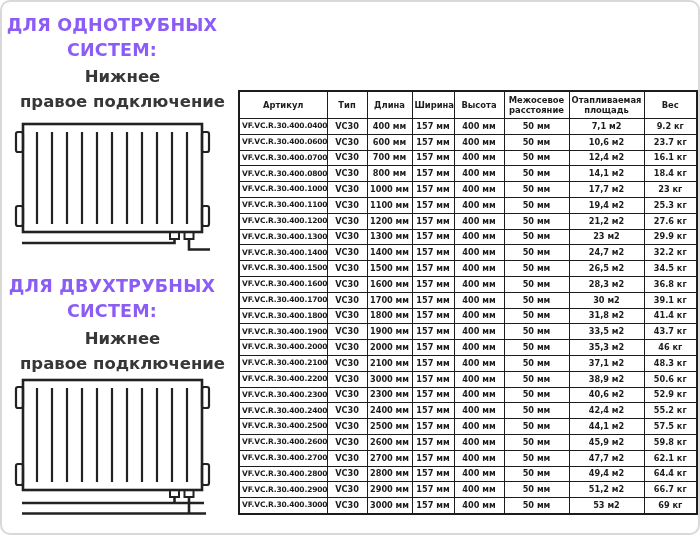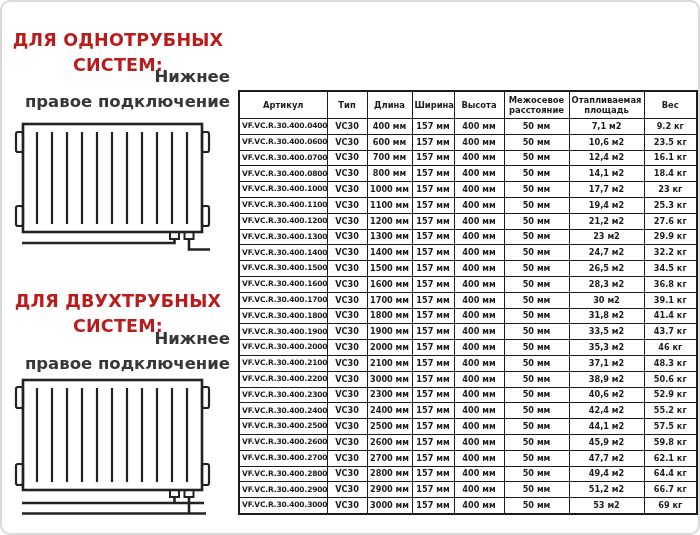--- a/index.html
+++ b/index.html
@@ -11,38 +11,37 @@
     background: #ffffff;
     border: 2px solid #d9d9d9;
     border-radius: 10px;
     overflow: hidden;
     font-family: "DejaVu Sans", "Liberation Sans", sans-serif;
     color: #1c1c1c;
   }
   .left-panel { position: absolute; left: 0; top: 0; width: 234px; height: 535px; }
   .heading {
     position: absolute;
-    left: 6px;
+    left: 0;
     width: 220px;
     text-align: center;
     font-size: 17.5px;
     font-weight: bold;
     line-height: 25px;
     letter-spacing: 0.2px;
-    color: #b91c1c;
-    margin-top: 15px;
+    color: #8b5cf6;
   }
   .heading span { display: block; }
   .h-single { top: 11px; }
   .h-two { top: 272px; text-align: center; }
   .subheading {
     position: absolute;
     left: 13px;
     width: 215px;
-    text-align: right;
+    text-align: center;
     font-size: 16.5px;
     font-weight: bold;
     line-height: 25px;
     color: #373737;
   }
   .subheading span { display: block; }
   .sub-single { top: 62px; }
   .sub-two { top: 324px; }
   .diag { position: absolute; left: 10px; width: 212px; height: 152px; }
   .diag1 { top: 110px; }
@@ -211,21 +210,21 @@
             <td>9.2 кг</td>
           </tr>
           <tr>
             <td class="col-art">VF.VC.R.30.400.0600</td>
             <td>VC30</td>
             <td>600 мм</td>
             <td>157 мм</td>
             <td>400 мм</td>
             <td>50 мм</td>
             <td>10,6 м2</td>
-            <td>23.5 кг</td>
+            <td>23.7 кг</td>
           </tr>
           <tr>
             <td class="col-art">VF.VC.R.30.400.0700</td>
             <td>VC30</td>
             <td>700 мм</td>
             <td>157 мм</td>
             <td>400 мм</td>
             <td>50 мм</td>
             <td>12,4 м2</td>
             <td>16.1 кг</td>

